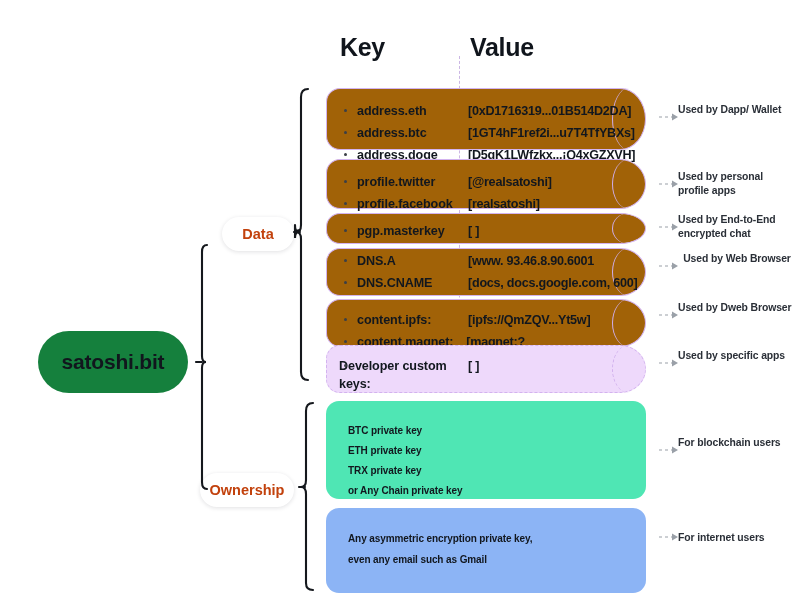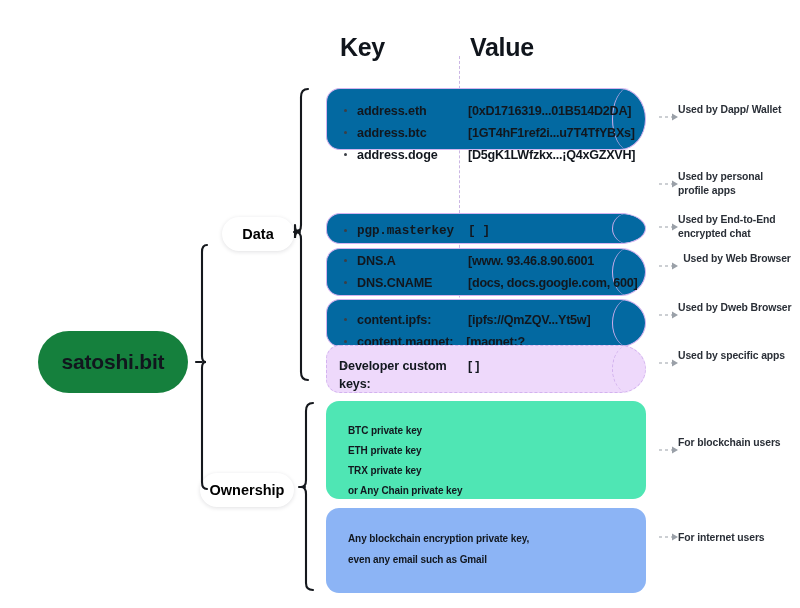--- a/index.html
+++ b/index.html
@@ -63,40 +63,40 @@
     position: absolute;
     height: 34px;
     background: #ffffff;
     border-radius: 17px;
     box-shadow: 0 1px 4px rgba(20,20,40,0.13);
     display: flex;
     align-items: center;
     justify-content: center;
     font-size: 14.5px;
     font-weight: bold;
-    color: #000000;
+    color: #c2410c;
   }
   #branch-data      { left: 222px; top: 217px; width: 72px; }
   #branch-ownership { left: 200px; top: 473px; width: 94px; }
 
   
   #connectors {
     position: absolute;
     left: 0; top: 0;
     width: 800px; height: 608px;
     pointer-events: none;
   }
 
   
   .data-row {
     position: absolute;
     left: 326px;
     width: 320px;
     box-sizing: border-box;
-    background: #0369a1;
+    background: #a16207;
     border: 1.4px solid #d3b3ef;
     border-radius: 14px 26px 26px 14px / 14px 50% 50% 14px;
   }
   .data-row.dashed {
     border-style: dashed;
     background: #eed9fb;
   }
   .row-cap {
     position: absolute;
     right: -1px;
@@ -241,24 +241,37 @@
         <div class="kv-key"><span class="bullet"></span><span>address.btc</span></div>
         <div class="kv-val">[1GT4hF1ref2i...u7T4TfYBXs]</div>
       </div>
       <div class="kv-line">
         <div class="kv-key"><span class="bullet"></span><span>address.doge</span></div>
         <div class="kv-val">[D5gK1LWfzkx...¡Q4xGZXVH]</div>
       </div>
     </div>
   </div>
 
+  <div class="data-row" id="row-profile" style="top:159px;height:50px;">
+    <div class="row-cap"></div>
+    <div class="row-inner">
+      <div class="kv-line">
+        <div class="kv-key"><span class="bullet"></span><span>profile.twitter</span></div>
+        <div class="kv-val">[@realsatoshi]</div>
+      </div>
+      <div class="kv-line">
+        <div class="kv-key"><span class="bullet"></span><span>profile.facebook</span></div>
+        <div class="kv-val">[realsatoshi]</div>
+      </div>
+    </div>
+  </div>
 
   <div class="data-row" id="row-pgp" style="top:213px;height:31px;">
     <div class="row-cap"></div>
-    <div class="row-inner" style="padding-top:6px;padding-bottom:6px;font-family:Liberation Mono, monospace;">
+    <div class="row-inner" style="padding-top:6px;padding-bottom:6px;">
       <div class="kv-line">
         <div class="kv-key"><span class="bullet"></span><span>pgp.masterkey</span></div>
         <div class="kv-val">[ ]</div>
       </div>
     </div>
   </div>
 
   <div class="data-row" id="row-dns" style="top:248px;height:48px;">
     <div class="row-cap"></div>
     <div class="row-inner" style="padding-top:1px;">
@@ -298,21 +311,21 @@
   </div>
 
   <div class="own-box" id="own-green">
     <div class="own-line">BTC private key</div>
     <div class="own-line">ETH private key</div>
     <div class="own-line">TRX private key</div>
     <div class="own-line">or Any Chain private key</div>
   </div>
 
   <div class="own-box" id="own-blue">
-    <div class="own-line">Any blockchain encryption private key,</div>
+    <div class="own-line">Any asymmetric encryption private key,</div>
     <div class="own-line">even any email such as Gmail</div>
   </div>
 
   <div class="annotation" style="top:103px;">Used by Dapp/ Wallet</div>
   <div class="annotation" style="top:170px;">Used by personal profile apps</div>
   <div class="annotation" style="top:213px;">Used by End-to-End encrypted chat</div>
   <div class="annotation" style="top:252px;text-align:center;">Used by Web Browser</div>
   <div class="annotation" style="top:301px;">Used by Dweb Browser</div>
   <div class="annotation" style="top:349px;">Used by specific apps</div>
   <div class="annotation" style="top:436px;">For blockchain users</div>

